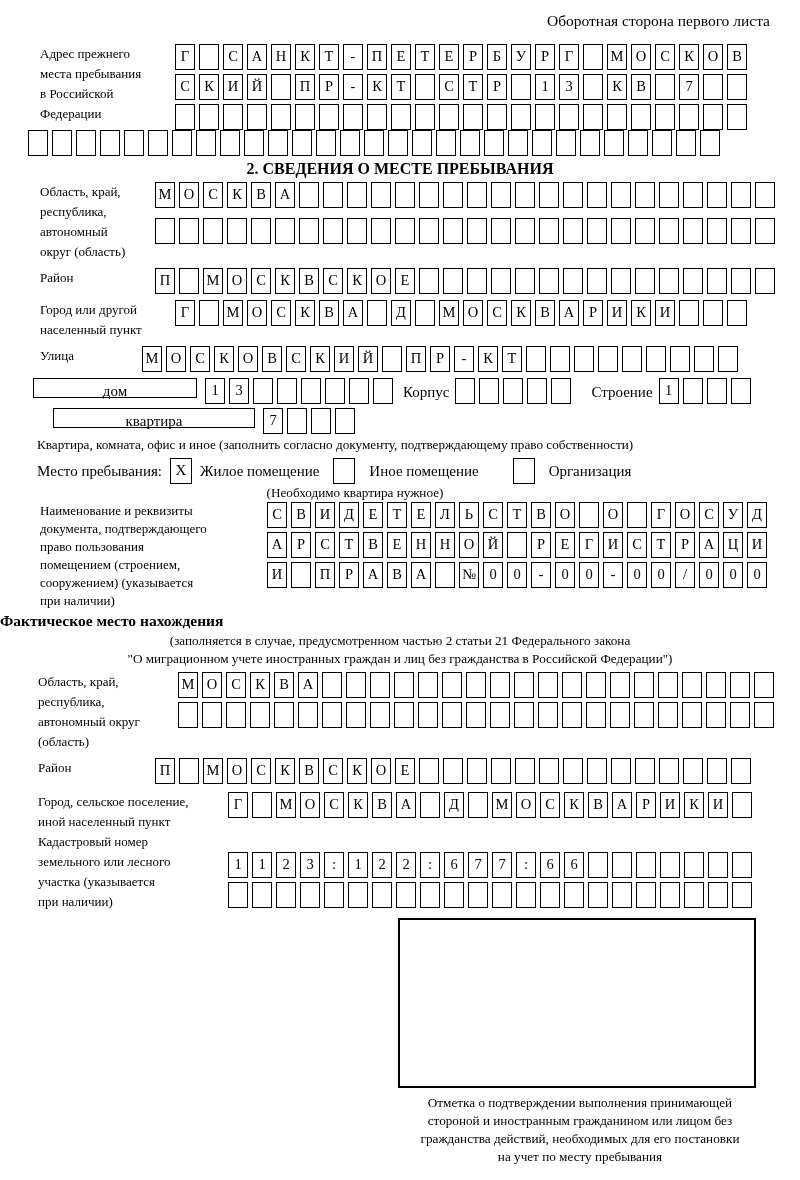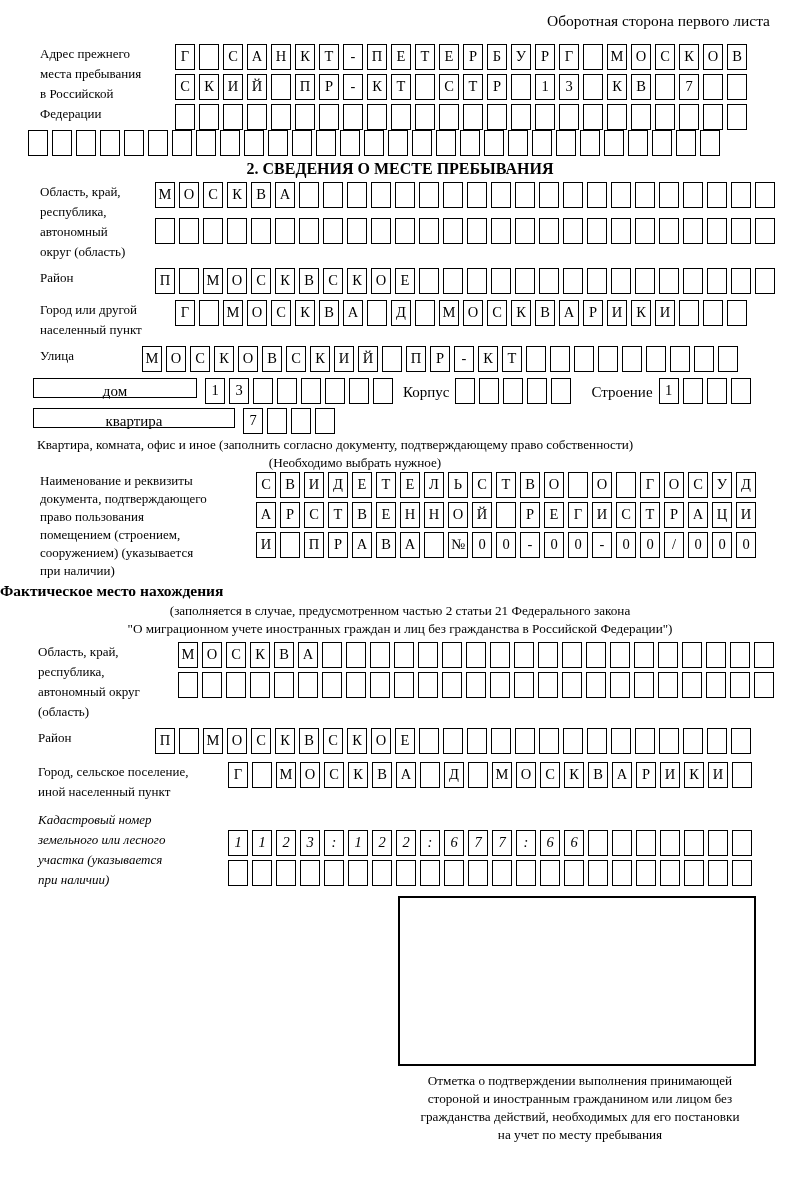--- a/index.html
+++ b/index.html
@@ -55,38 +55,38 @@
   .m-city2     { margin-left: 40px; margin-top: 6px; }
   .lbl-city2   { width: 135px; }
   .m-street    { margin-left: 40px; margin-top: 6px; }
   .lbl-street  { width: 102px; }
   .m-house     { margin-left: 33px; margin-top: 6px; }
   .box-house   { width: 164px; }
   .ml8  { margin-left: 8px; }
   .ml10 { margin-left: 10px; margin-right: 6px; }
   .ml14 { margin-left: 20px; margin-right: 6px; }
   .cap-left  { margin-left: 37px; margin-top: 2px; }
-  .m-apt     { margin-left: 33px; margin-top: 2px; }
+  .m-apt     { margin-left: 53px; margin-top: 2px; }
   .box-apt   { width: 202px; }
   .m-stay    { margin-left: 37px; margin-top: 4px; align-items: center; }
   .stay-gap1 { margin-left: 8px; }
   .stay-gap2 { margin-left: 14px; }
   .stay-gap3 { margin-left: 34px; }
   .cap-choose { width: 710px; margin-top: 0; }
-  .m-doc     { margin-left: 40px; margin-top: 0; }
+  .m-doc     { margin-left: 40px; margin-top: 0; gap: 11px; }
   .lbl-doc   { width: 216px; line-height: 18px; }
   .fact-title { text-align: left; font-weight: bold; font-size: 15.5px; margin-top: 2px; }
   .fact-note  { margin-top: 2px; }
   .m-factregion { margin-left: 38px; margin-top: 4px; }
   .lbl-factregion { width: 140px; }
   .m-factdistrict { margin-left: 38px; margin-top: 6px; }
   .lbl-factdistrict { width: 117px; }
   .m-factcity { margin-left: 38px; margin-top: 8px; }
   .lbl-factcity { width: 190px; }
-  .m-cadastre { margin-left: 38px; margin-top: 8px; font-style: italic; }
+  .m-cadastre { margin-left: 38px; margin-top: 0; }
   .lbl-cadastre { width: 170px; }
   .cadastre-rows { margin-left: 20px; margin-top: 20px; }
   .m-stamp { margin-left: 398px; margin-top: 6px; width: 358px; height: 170px; }
   .m-stampnote { margin-left: 388px; margin-top: 6px; width: 384px; text-align: center; }
 </style>
 </head>
 <body>
 
 <div class="page">
 
@@ -404,21 +404,30 @@
     <div class="widebox box-apt">квартира</div>
     <div class="cellrow ml8">
         <span class="cell">7</span>
         <span class="cell"></span>
         <span class="cell"></span>
         <span class="cell"></span>
       </div>
   </div>
   <div class="caption cap-left">Квартира, комната, офис и иное (заполнить согласно документу, подтверждающему право собственности)</div>
 
-  <div class="caption center cap-choose">(Необходимо выбрать нужное)</div>
+  <div class="frow m-stay">
+    <div class="stay-lbl">Место пребывания:</div>
+    <div class="checkbox stay-gap1">X</div>
+    <div class="stay-lbl stay-gap1">Жилое помещение</div>
+    <div class="checkbox stay-gap2"></div>
+    <div class="stay-lbl stay-gap2">Иное помещение</div>
+    <div class="checkbox stay-gap3"></div>
+    <div class="stay-lbl stay-gap2">Организация</div>
+  </div>
+  <div class="caption center cap-choose">(Необходимо квартира нужное)</div>
 
   <div class="frow m-doc">
     <div class="lbl lbl-doc">Наименование и реквизиты
 документа, подтверждающего
 право пользования
 помещением (строением,
 сооружением) (указывается
 при наличии)</div>
     <div class="rows">
       <div class="cellrow">

